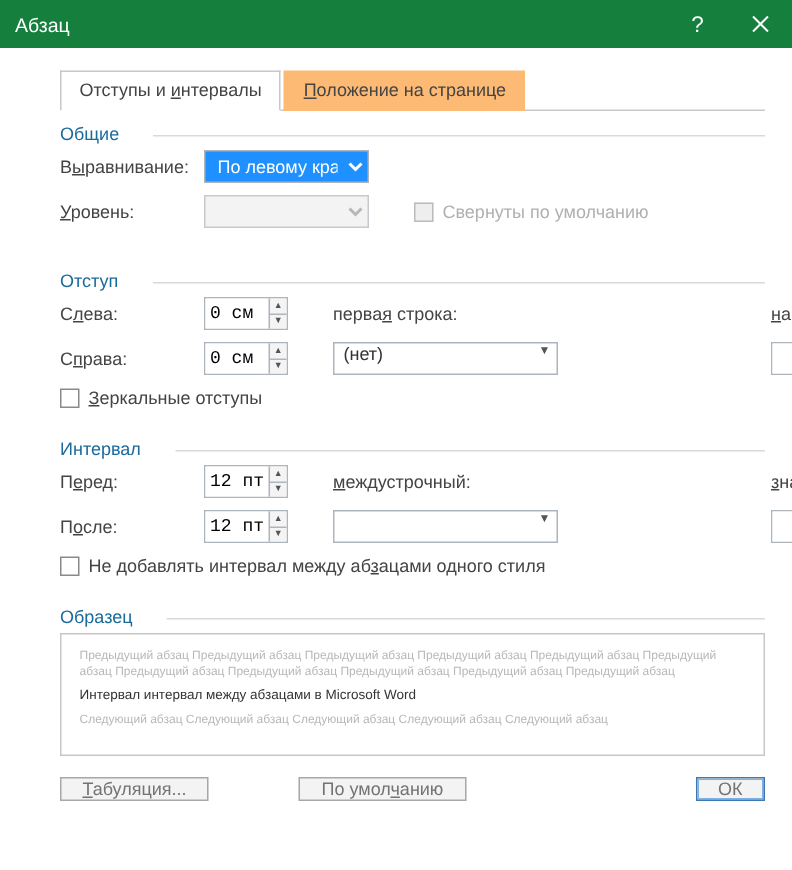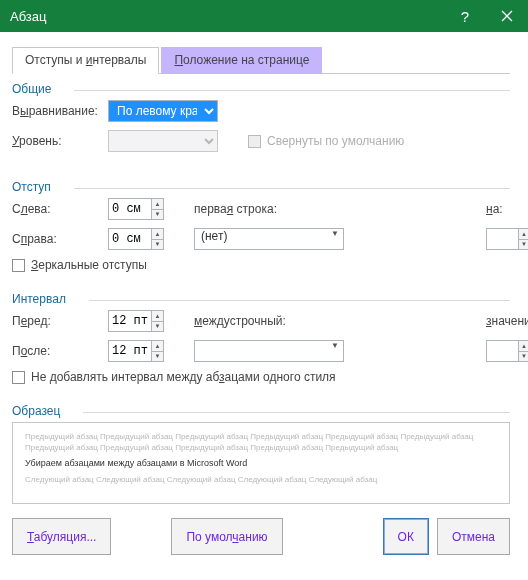--- a/index.html
+++ b/index.html
@@ -27,32 +27,33 @@
   .titlebar-btn {
     width: 42px;
     height: 32px;
     display: flex;
     align-items: center;
     justify-content: center;
     font-size: 15px;
     cursor: default;
   }
   .dialog-body {
-    padding: 14px 18px 14px 12px;
+    padding: 14px 18px 14px 24px;
+    margin-left: 16px;
   }
   .tabs {
     display: flex;
     border-bottom: 1px solid #c8c8c8;
     margin-bottom: 6px;
   }
   .tab {
     padding: 5px 12px 6px 12px;
     border: 1px solid transparent;
     border-bottom: none;
-    background: #c4b5fd;
+    background: #fdba74;
     margin-right: 2px;
     color: #444;
     position: relative;
     top: 1px;
   }
   .tab.active {
     background: #fff;
     border-color: #c8c8c8;
     border-bottom: 1px solid #fff;
   }
@@ -164,27 +165,27 @@
     overflow: hidden;
   }
   .preview .main { color: #333; font-size: 9px; margin: 4px 0; }
   .bottom {
     display: flex;
     justify-content: space-between;
     align-items: center;
     margin-top: 14px;
   }
   button.win {
-    height: 37px;
+    height: 16px;
     border: 1px solid #a8a8a8;
     background: #f3f3f3;
     font-family: inherit;
     font-size: 12px;
     padding: 0 14px;
-    color: #6d28d9;
+    color: #737373;
   }
   button.win.primary { border: 1px solid #3b78b4; box-shadow: inset 0 0 0 1px #7fb2e0; }
   .bottom .right { display:flex; gap:8px;align-items:center;}
   .disabled-label { color:#b0b0b0;}
   .muted-sep { height: 14px; }
 </style>
 </head>
 <body>
 
 <div class="titlebar">
@@ -338,29 +339,28 @@
 
   <div class="muted-sep"></div>
 
   <div class="group">
     <div class="group-head">
         <span class="group-label">Образец</span>
         <span class="rule"></span>
       </div>
     <div class="preview">
       <div>Предыдущий абзац Предыдущий абзац Предыдущий абзац Предыдущий абзац Предыдущий абзац Предыдущий абзац Предыдущий абзац Предыдущий абзац Предыдущий абзац Предыдущий абзац Предыдущий абзац</div>
-      <div class="main">Убираем абзацами между абзацами в Microsoft Word</div>
+      <div class="main">Интервал интервал между абзацами в Microsoft Word</div>
       <div>Следующий абзац Следующий абзац Следующий абзац Следующий абзац Следующий абзац</div>
     </div>
   </div>
 
   <div class="bottom">
     <div style="display:flex; gap:60px;">
       <button class="win"><span class="u">Т</span>абуляция...</button>
       <button class="win">По умол<span class="u">ч</span>анию</button>
     </div>
     <div class="right">
       <button class="win primary">ОК</button>
-      <button class="win">Отмена</button>
     </div>
   </div>
 
 </div>
 
 </body></html>

